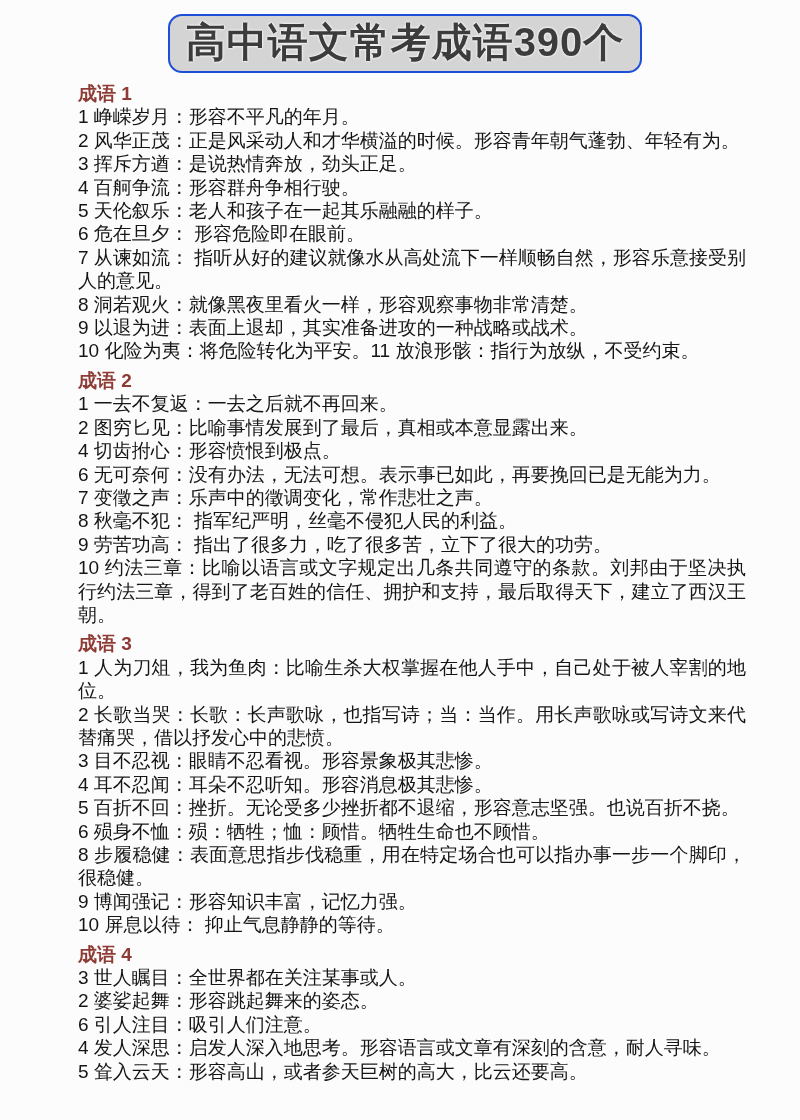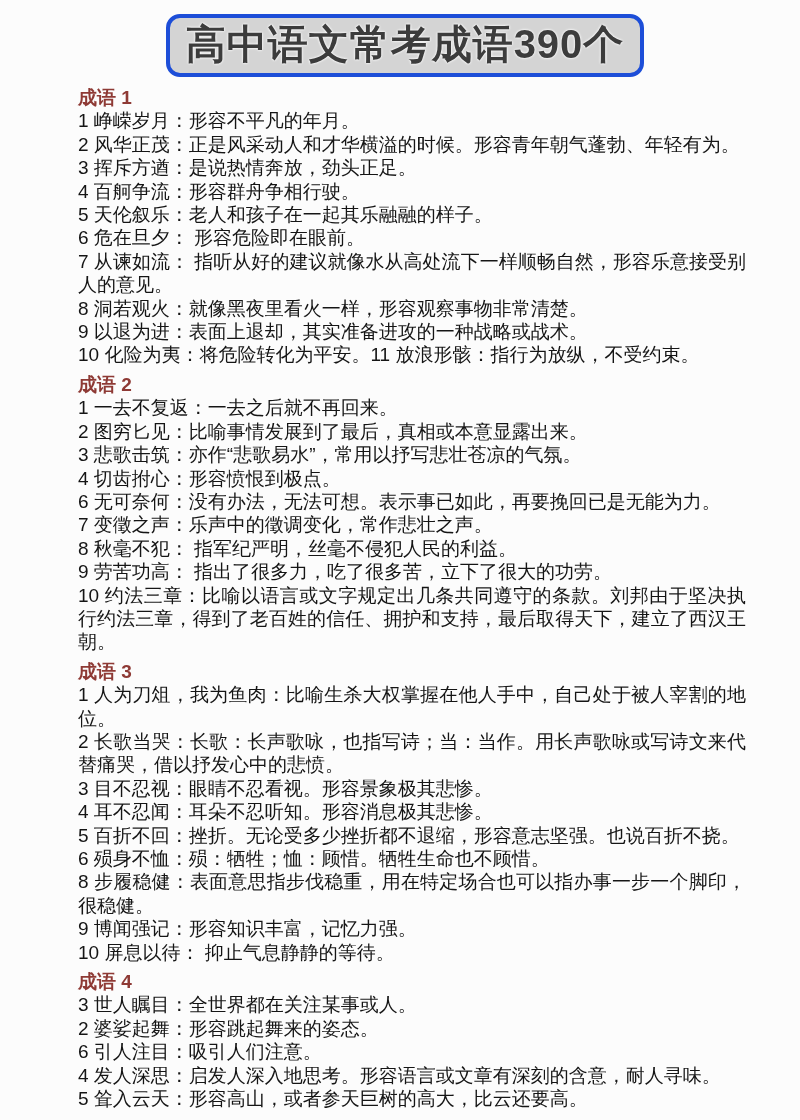--- a/index.html
+++ b/index.html
@@ -18,21 +18,21 @@
   .title-row {
     text-align: center;
     margin: 2px 0 9px -14px; 
   }
   .title-badge {
     display: inline-block;
     font-size: 40px;
     font-weight: bold;
     color: #3c3c3c;
     background: #d4d4d4;
-    border: 4px solid #1d4ed8;
+    border: 2px solid #1d4ed8;
     border-radius: 14px;
     padding: 2px 16px 5px 16px;
     letter-spacing: 1px;
     text-shadow: 0 0 2px #ffffff, 0 0 3px #ffffff;
     margin: 0;
     line-height: 1.2;
   }
   .group-label {
     font-size: 19px;
     font-weight: bold;
@@ -69,21 +69,20 @@
     <p class="item">7 从谏如流： 指听从好的建议就像水从高处流下一样顺畅自然，形容乐意接受别人的意见。</p>
     <p class="item">8 洞若观火：就像黑夜里看火一样，形容观察事物非常清楚。</p>
     <p class="item">9 以退为进：表面上退却，其实准备进攻的一种战略或战术。</p>
     <p class="item">10 化险为夷：将危险转化为平安。11 放浪形骸：指行为放纵，不受约束。</p>
   </section>
 
   <section>
     <h2 class="group-label">成语 2</h2>
     <p class="item">1 一去不复返：一去之后就不再回来。</p>
     <p class="item">2 图穷匕见：比喻事情发展到了最后，真相或本意显露出来。</p>
-    <p class="item">3 悲歌击筑：亦作“悲歌易水”，常用以抒写悲壮苍凉的气氛。</p>
     <p class="item">4 切齿拊心：形容愤恨到极点。</p>
     <p class="item">6 无可奈何：没有办法，无法可想。表示事已如此，再要挽回已是无能为力。</p>
     <p class="item">7 变徵之声：乐声中的徵调变化，常作悲壮之声。</p>
     <p class="item">8 秋毫不犯： 指军纪严明，丝毫不侵犯人民的利益。</p>
     <p class="item">9 劳苦功高： 指出了很多力，吃了很多苦，立下了很大的功劳。</p>
     <p class="item">10 约法三章：比喻以语言或文字规定出几条共同遵守的条款。刘邦由于坚决执行约法三章，得到了老百姓的信任、拥护和支持，最后取得天下，建立了西汉王朝。</p>
   </section>
 
   <section>
     <h2 class="group-label">成语 3</h2>

